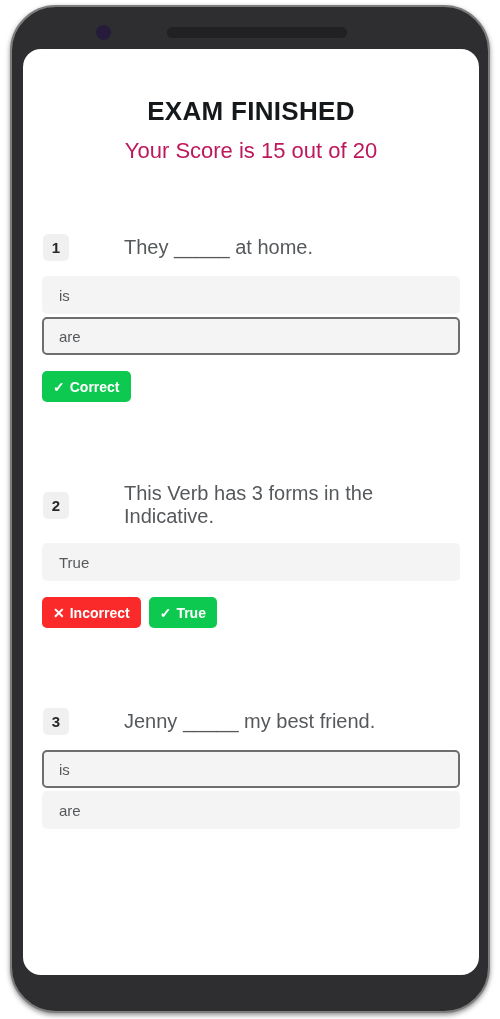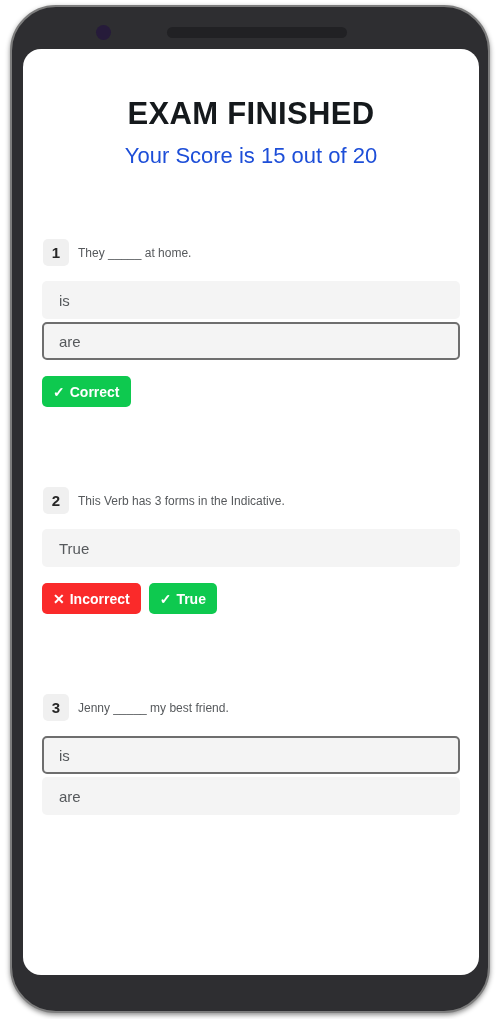--- a/index.html
+++ b/index.html
@@ -72,31 +72,31 @@
     padding: 0;
   }
 
   
   #result-header {
     padding-top: 47px;
     text-align: center;
   }
 
   #exam-title {
-    font-size: 31px;
+    font-size: 26px;
     font-weight: bold;
     color: #15191c;
     letter-spacing: 0.3px;
   }
 
   #score-text {
     margin-top: 11px;
     font-size: 22px;
     font-weight: normal;
-    color: #1d4ed8;
+    color: #be185d;
   }
 
   
   #question-list {
     margin-top: 70px;
     padding: 0 19px 0 19px;
   }
 
   .question-block { margin-bottom: 80px; }
 
@@ -116,22 +116,23 @@
     height: 27px;
     padding: 0 7px;
     background: #f0f0f0;
     border-radius: 5px;
     font-size: 15px;
     font-weight: bold;
     color: #272727;
   }
 
   .question-text {
-    font-size: 12px;
+    font-size: 20px;
     color: #56595c;
+    margin-left: 46px;
   }
 
   .options { display: block; }
 
   .option {
     height: 38px;
     display: flex;
     align-items: center;
     padding-left: 15px;
     background: #f4f4f4;

